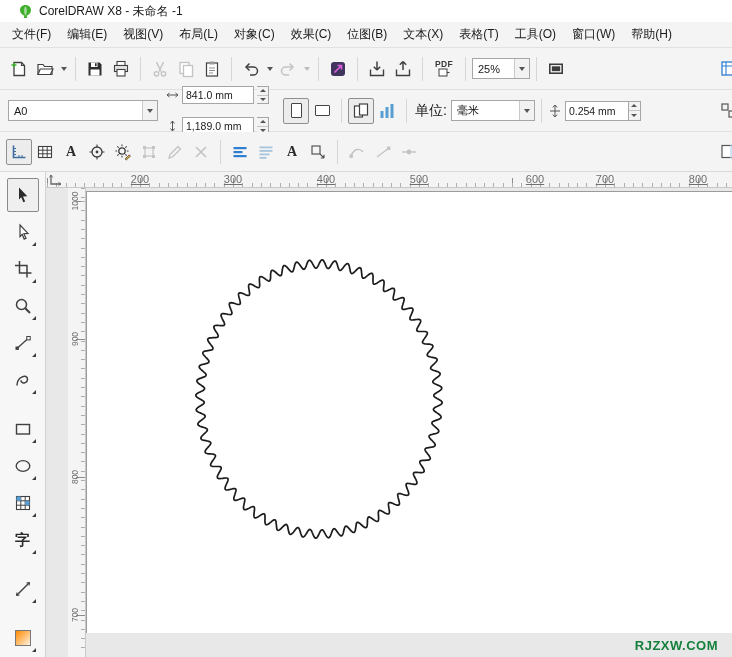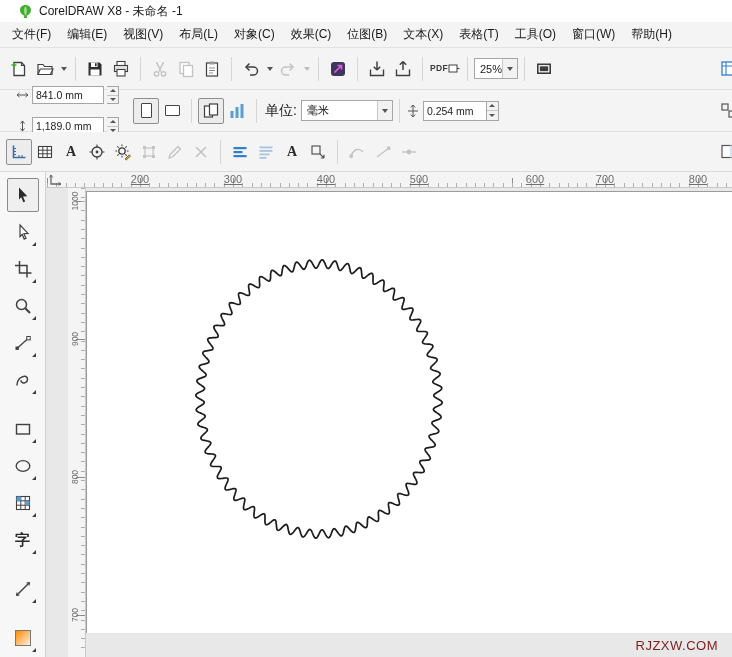--- a/index.html
+++ b/index.html
@@ -50,21 +50,21 @@
   .stepper .tri-up { border-bottom-width:3.5px; border-left-width:3px; border-right-width:3px; }
   .stepper .tri-down { border-top-width:3.5px; border-left-width:3px; border-right-width:3px; }
 
   .dimblock { display:flex; flex-direction:column; gap:13px; margin-left:8px; }
   .dimrow { display:flex; align-items:center; gap:3px; }
 
   .port-ico { width:11px; height:15px; border:1.5px solid #444; border-radius:1px; background:#fff; }
   .land-ico { width:15px; height:11px; border:1.5px solid #444; border-radius:1px; background:#fff; }
   .lbl { font-size:14px; margin:0 4px 0 2px; white-space:nowrap; }
 
-  .pdfstack { display:flex; flex-direction:row; align-items:center; line-height:1; }
+  .pdfstack { display:flex; flex-direction:column; align-items:center; line-height:1; }
   .pdftxt { font-size:8.5px; font-weight:bold; color:#3a3a3a; letter-spacing:0.3px; }
 
   .letterA { font-size:14px; font-weight:bold; color:#2b2b2b; font-family:"Liberation Serif","DejaVu Serif",serif; }
 
   
   .main { position:absolute; top:172px; left:0; right:0; bottom:0; display:flex; }
 
   .toolbox { width:46px; flex:none; background:#f7f7f7; border-right:1px solid #d2d2d2;
     display:flex; flex-direction:column; align-items:center; padding-top:6px; overflow:hidden; }
   .tool { width:32px; height:34px; flex:none; display:flex; align-items:center; justify-content:center;
@@ -108,22 +108,22 @@
       repeating-linear-gradient(to bottom,#aeaeae 0 1px,transparent 1px 9.3px),
       repeating-linear-gradient(to bottom,#8d8d8d 0 1px,transparent 1px 138px);
     background-size:4px 100%,9px 100%;
     background-repeat:repeat-y;
     background-position:right 13px,right 13px; }
   .vlabel { position:absolute; left:-7px; width:30px; height:12px; text-align:center;
     font-size:8.5px; color:#6f6f6f; transform:rotate(-90deg); }
 
   .page { position:absolute; left:40px; top:3px; width:646px; height:442px; background:#fff;
     border-top:1px solid #9b9b9b; border-left:1px solid #9b9b9b; }
-  .watermark { position:absolute; right:14px; bottom:4px; font-size:13px; color:#7f1d1d;
-    letter-spacing:0.5px; font-weight:normal; }
+  .watermark { position:absolute; right:14px; bottom:4px; font-size:13px; color:#15803d;
+    letter-spacing:0.5px; font-weight:bold; }
 
   .partial-right { position:absolute; right:-10px; }
 </style>
 </head>
 <body>
 
 <div class="titlebar">
   <svg width="15" height="15" viewBox="0 0 15 15">
     <path d="M7.5 1C11 1 13 3.5 13 6.2 13 9 10.5 11 8.6 11.8L9.3 14H5.7l.7-2.2C4.5 11 2 9 2 6.2 2 3.5 4 1 7.5 1z" fill="#3fae2a"></path>
     <path d="M7.5 2.2c-1.8 1.6-1.8 7 0 9.2 1.8-2.2 1.8-7.6 0-9.2z" fill="#ffffff" opacity="0.55"></path>
@@ -243,21 +243,21 @@
   <div class="ibtn" style="min-width:30px">
     <div class="pdfstack">
       <span class="pdftxt">PDF</span>
       <svg width="12" height="9">
         <rect x="1" y="1" width="8" height="7" fill="#fff" stroke="#404040" stroke-width="1"></rect>
         <path d="M9 4.5h2.5" stroke="#404040" stroke-width="1"></path>
       </svg>
     </div>
   </div>
   <div class="sep"></div>
-  <div class="combo" style="width:44px">
+  <div class="combo" style="width:58px">
     <span>25%</span>
     <span class="arrowbox">
         <span class="tri-down"></span>
       </span>
   </div>
   <div class="sep"></div>
   <div class="ibtn">
     <svg width="18" height="18">
       <rect x="2" y="3.5" width="14" height="10.5" fill="#3c3c3c"></rect>
       <rect x="4.2" y="5.7" width="9.6" height="6.1" fill="none" stroke="#fff" stroke-width="1.2"></rect>
@@ -265,20 +265,26 @@
   </div>
   <div class="ibtn partial-right" style="top:8px">
     <svg width="18" height="18">
       <rect x="2" y="2" width="14" height="13" fill="#fff" stroke="#2f7fd0" stroke-width="1.3"></rect>
       <path d="M2 6h14M6 2v13" stroke="#2f7fd0" stroke-width="1.1"></path>
     </svg>
   </div>
 </div>
 
 <div class="bar propbar">
+  <div class="combo" style="width:150px">
+    <span>A0</span>
+    <span class="arrowbox">
+        <span class="tri-down"></span>
+      </span>
+  </div>
   <div class="dimblock">
     <div class="dimrow">
       <svg width="13" height="10">
         <path d="M1 5h11M1 5l2.5-2M1 5l2.5 2M12 5l-2.5-2M12 5l-2.5 2" stroke="#555" stroke-width="1" fill="none"></path>
       </svg>
       <div class="field" style="width:72px">
         <span>841.0 mm</span>
       </div>
       <div class="stepper">
         <div>
@@ -322,21 +328,21 @@
   </div>
   <div class="ibtn">
     <svg width="18" height="18">
       <rect x="2.5" y="9" width="3" height="7" fill="#5a9fd4"></rect>
       <rect x="7.5" y="5" width="3" height="11" fill="#5a9fd4"></rect>
       <rect x="12.5" y="2" width="3" height="14" fill="#5a9fd4"></rect>
     </svg>
   </div>
   <div class="sep"></div>
   <span class="lbl">单位:</span>
-  <div class="combo" style="width:92px">
+  <div class="combo" style="width:84px">
     <span>毫米</span>
     <span class="arrowbox">
         <span class="tri-down"></span>
       </span>
   </div>
   <div class="sep"></div>
   <svg width="14" height="14" style="margin-right:3px">
     <path d="M7 1v12M7 1L4.8 3.4M7 1l2.2 2.4M7 13l-2.2-2.4M7 13l2.2-2.4M2 7h10" stroke="#555" stroke-width="1" fill="none"></path>
   </svg>
   <div class="field" style="width:64px;height:20px">

